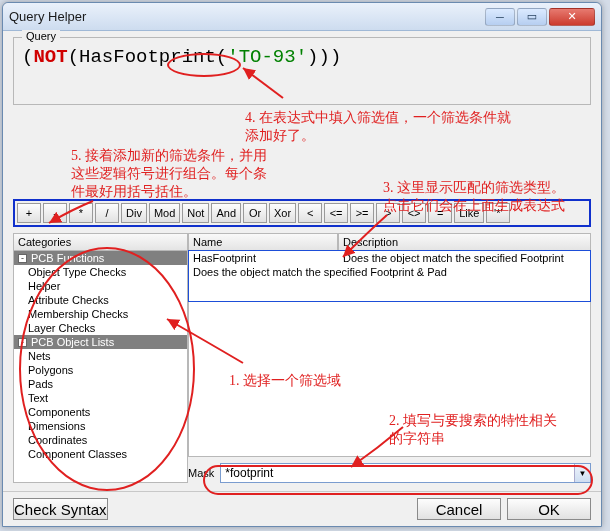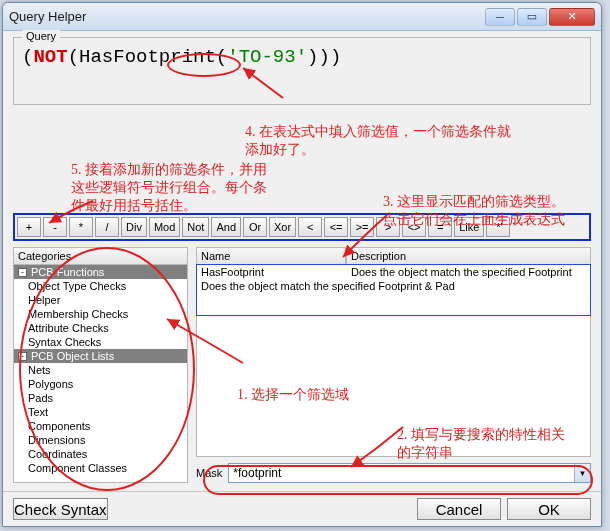--- a/index.html
+++ b/index.html
@@ -52,21 +52,21 @@
     flex: 1;
     padding: 6px 10px 8px 10px;
     display: flex;
     flex-direction: column;
     position: relative;
   }
 
   .query-group {
     border: 1px solid #b8b8b8;
     padding: 8px 8px 4px 8px;
-    margin-bottom: 18px;
+    margin-bottom: 4px;
     position: relative;
   }
   .query-group-label {
     position: absolute;
     top: -8px; left: 8px;
     background: #f0f0f0;
     padding: 0 4px;
     font-size: 11px;
   }
   .query-text {
@@ -102,21 +102,21 @@
     height: 20px;
     border: 1px solid #9a9a9a;
     background: linear-gradient(#fdfdfd,#e1e1e1);
     font-size: 11px;
     display: flex; align-items: center; justify-content: center;
     padding: 0 4px;
   }
 
   .mid-area {
     display: flex;
-    gap: 8px;
+    gap: 0;
     flex: 1;
     min-height: 0;
   }
   .cat-col {
     width: 175px;
     display: flex; flex-direction: column;
   }
   .cat-header, .nd-header {
     background: linear-gradient(#f9f9f9,#e4e4e4);
     border: 1px solid #b8b8b8;
@@ -269,23 +269,23 @@
         <div class="op-btn">'*'</div>
       </div>
 
     <div class="mid-area">
       <div class="cat-col">
         <div class="cat-header">Categories</div>
         <div class="cat-list" id="cat-list">
             <div class="tree-top"><span class="tree-box">-</span>PCB Functions</div>
             <div class="tree-item">Object Type Checks</div>
             <div class="tree-item">Helper</div>
+            <div class="tree-item">Attribute Checks</div>
             <div class="tree-item">Membership Checks</div>
-            <div class="tree-item">Attribute Checks</div>
-            <div class="tree-item">Syntax Checks</div>
+            <div class="tree-item">Layer Checks</div>
             <div class="tree-top"><span class="tree-box">-</span>PCB Object Lists</div>
             <div class="tree-item">Nets</div>
             <div class="tree-item">Polygons</div>
             <div class="tree-item">Pads</div>
             <div class="tree-item">Text</div>
             <div class="tree-item">Components</div>
             <div class="tree-item">Dimensions</div>
             <div class="tree-item">Coordinates</div>
             <div class="tree-item">Component Classes</div>
           </div>

